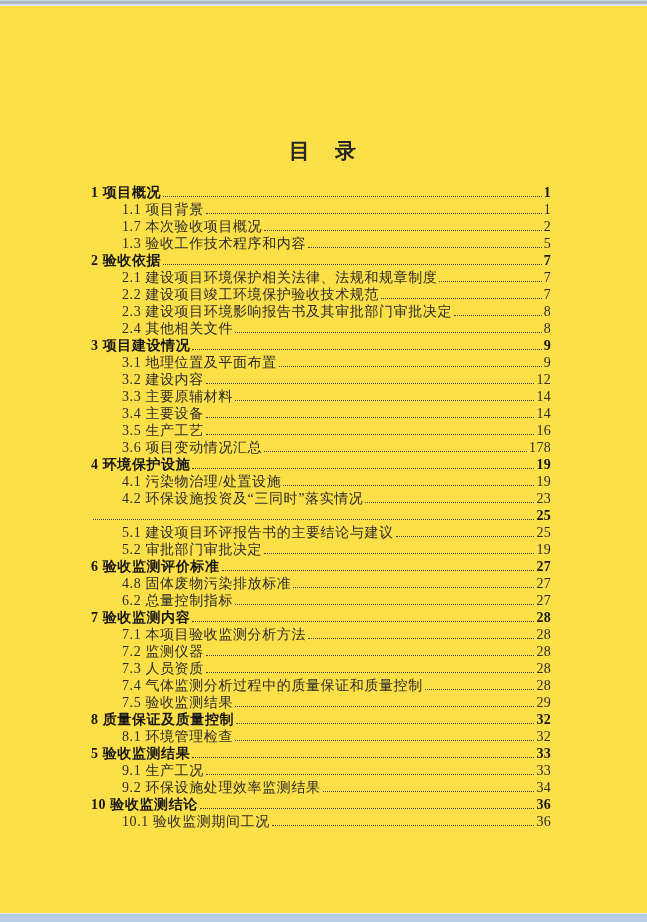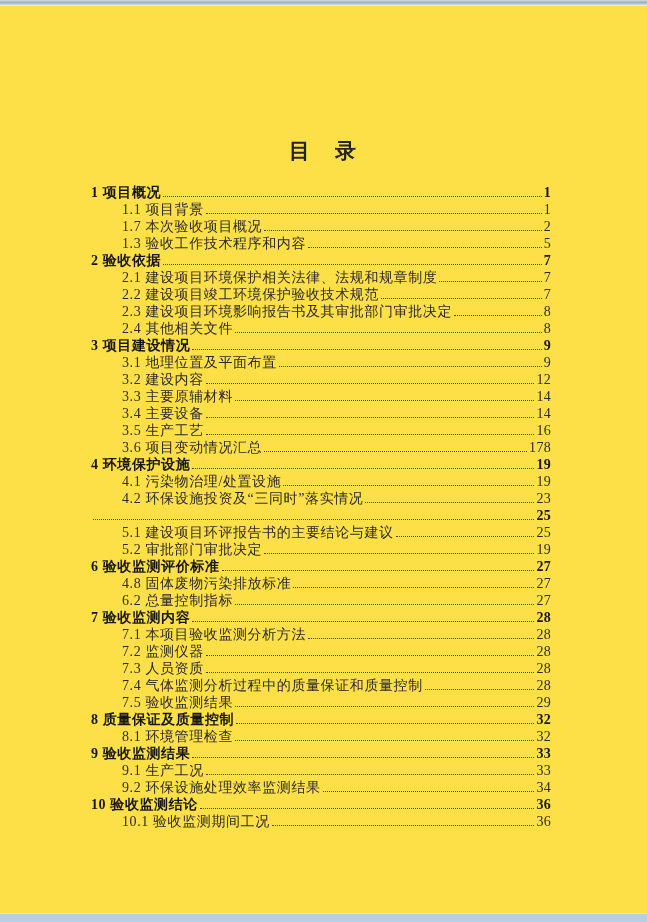--- a/index.html
+++ b/index.html
@@ -249,21 +249,21 @@
       <span class="lbl">8 质量保证及质量控制</span>
       <span class="dots"></span>
       <span class="pg">32</span>
     </div>
       <div class="toc-row lvl2">
       <span class="lbl">8.1 环境管理检查</span>
       <span class="dots"></span>
       <span class="pg">32</span>
     </div>
       <div class="toc-row lvl1">
-      <span class="lbl">9 验收监测结果</span>
+      <span class="lbl">5 验收监测结果</span>
       <span class="dots"></span>
       <span class="pg">33</span>
     </div>
       <div class="toc-row lvl2">
       <span class="lbl">9.1 生产工况</span>
       <span class="dots"></span>
       <span class="pg">33</span>
     </div>
       <div class="toc-row lvl2">
       <span class="lbl">9.2 环保设施处理效率监测结果</span>

